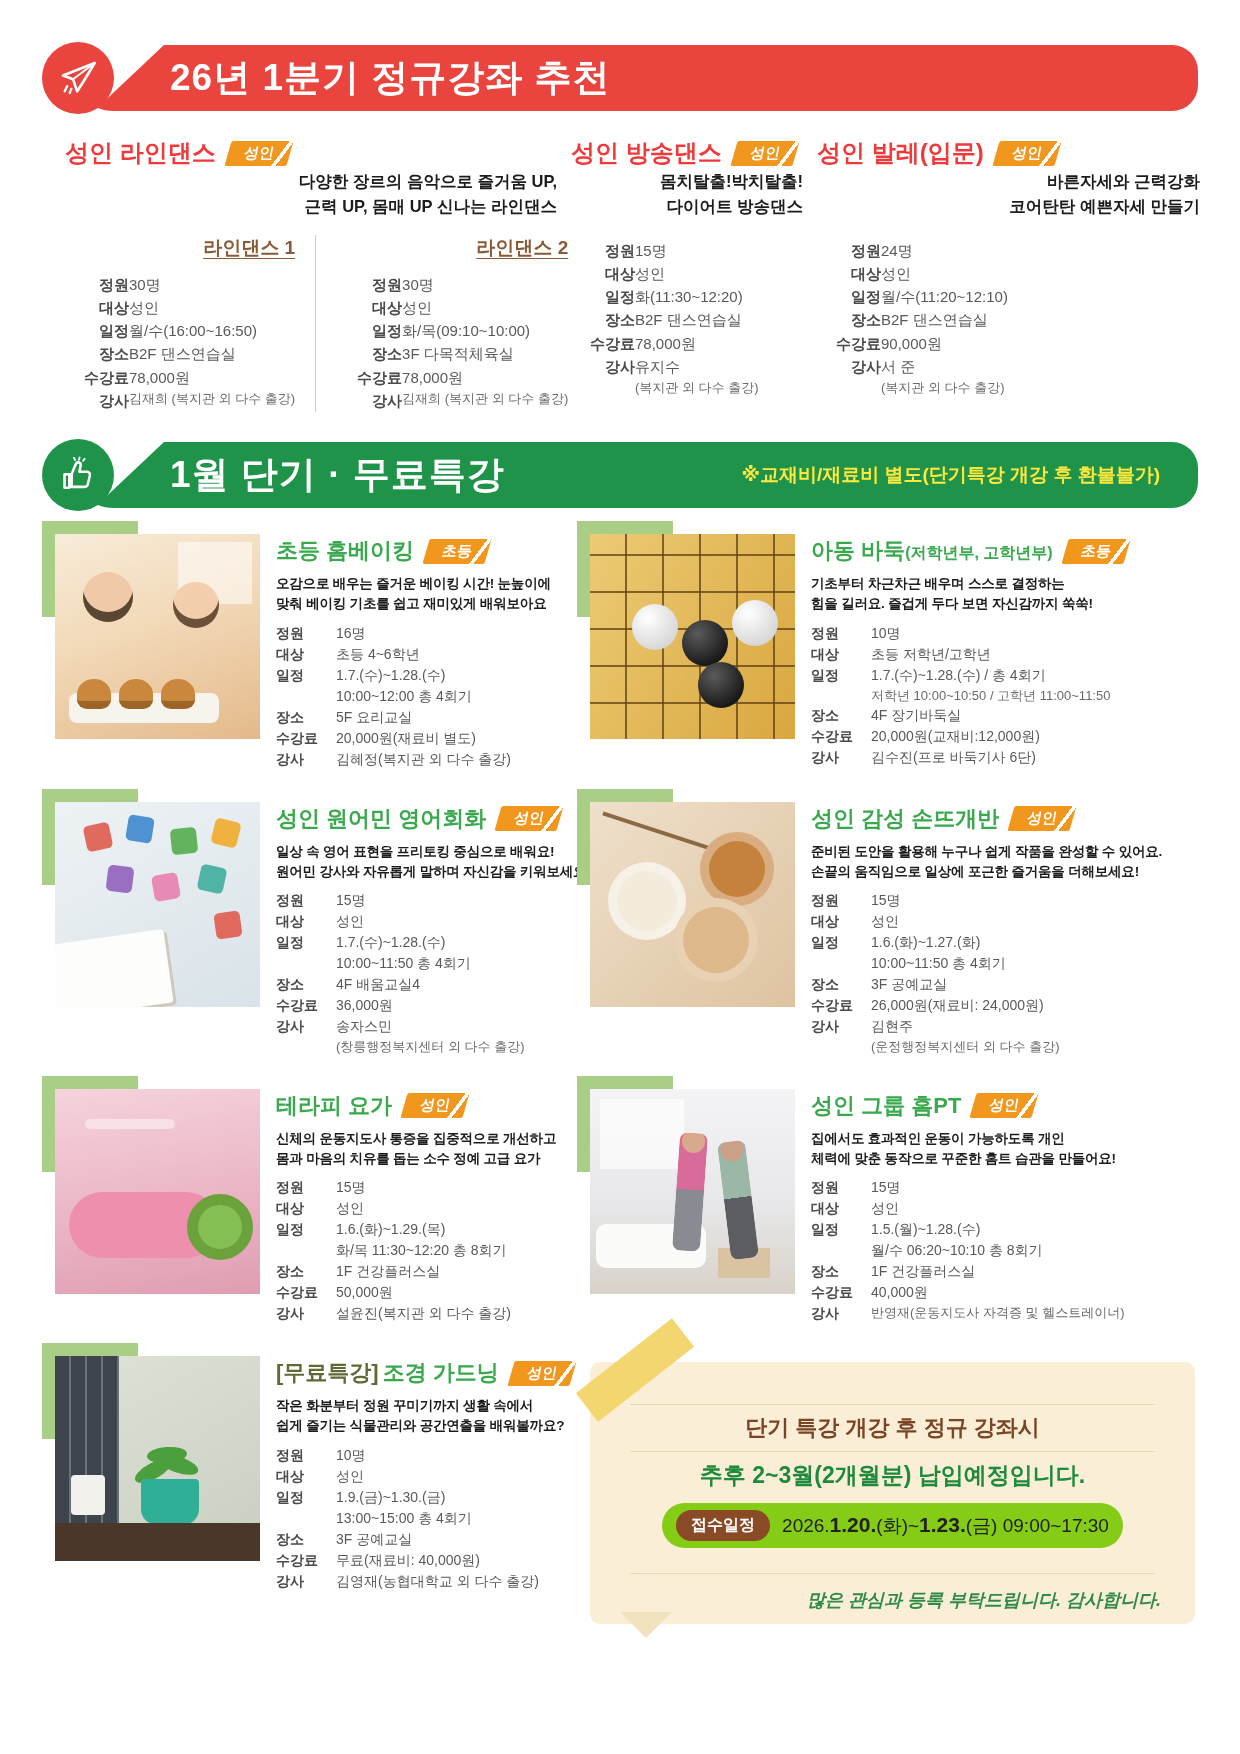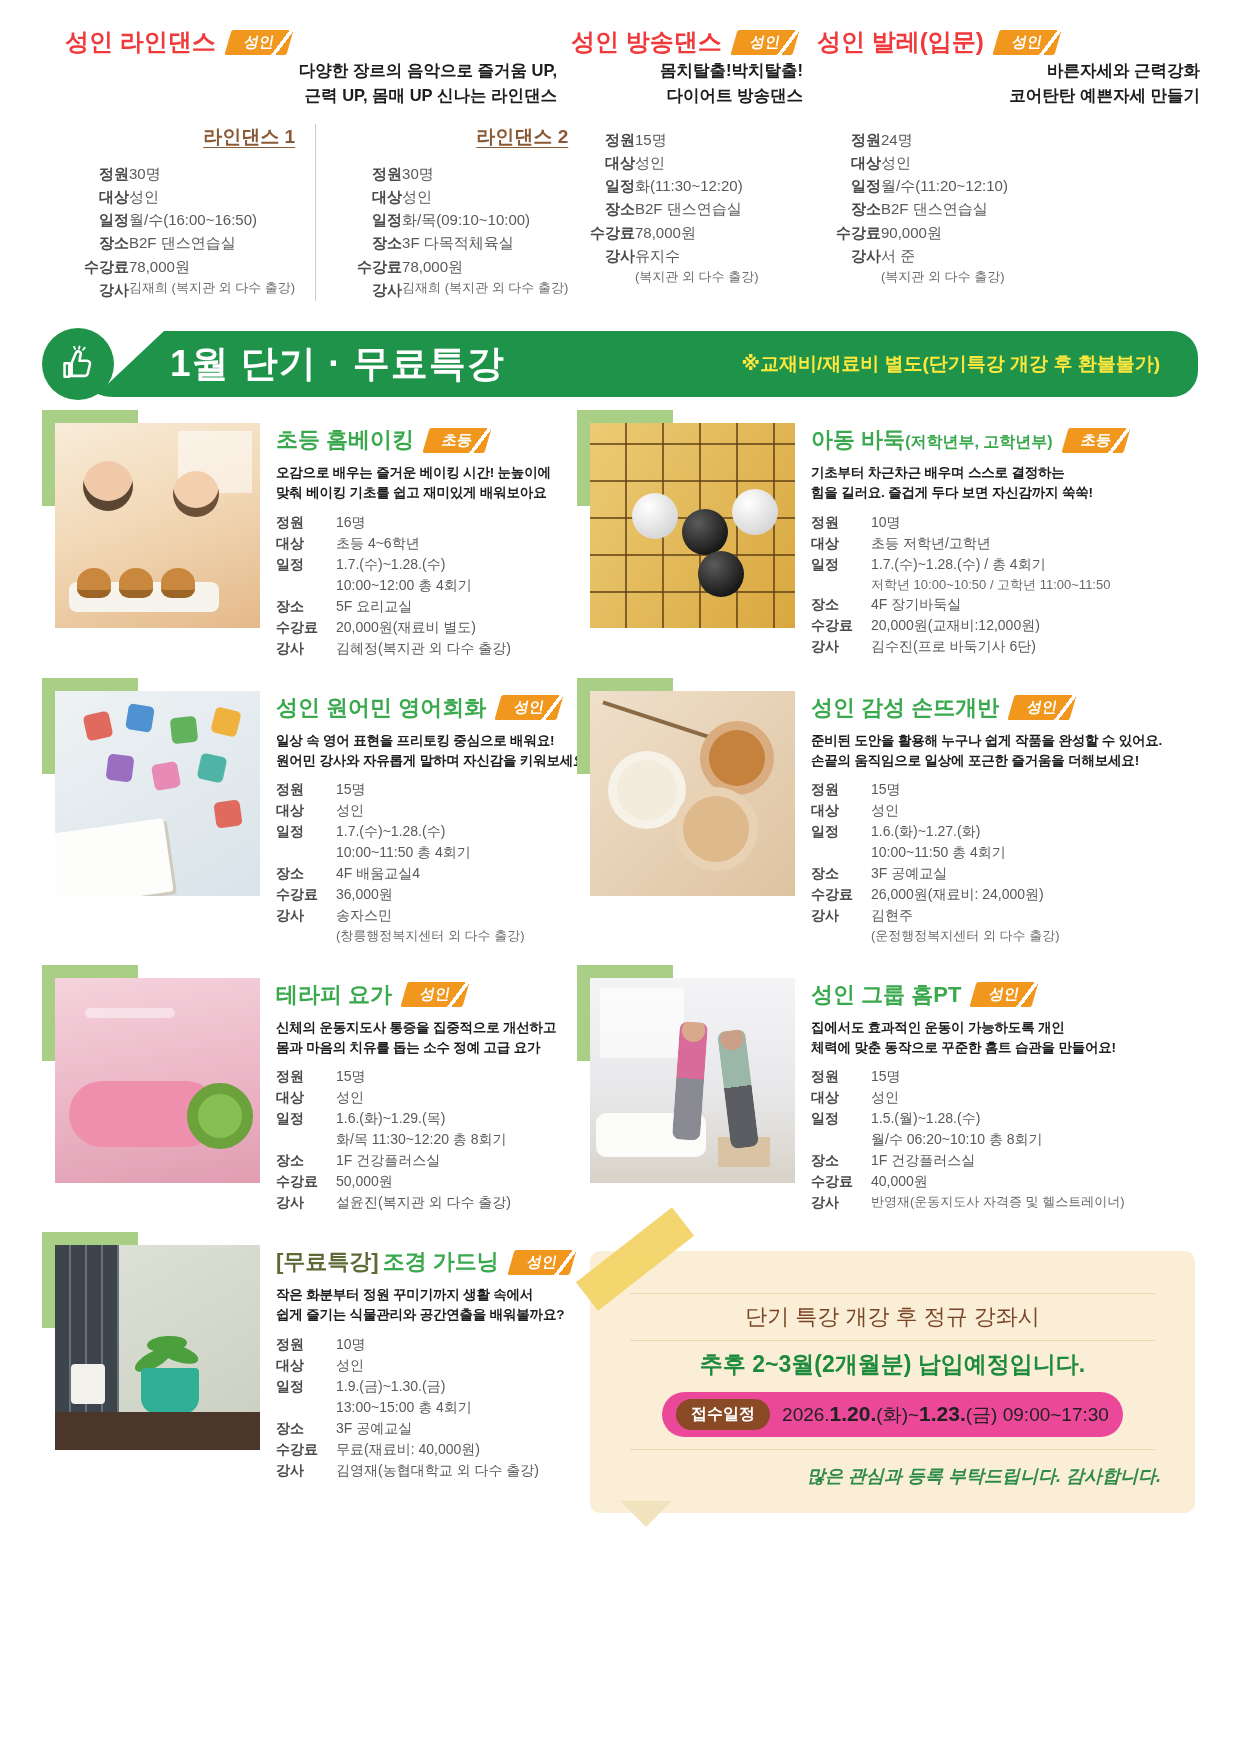--- a/index.html
+++ b/index.html
@@ -138,34 +138,45 @@
   .ph-gard .pot{left:86px; bottom:36px; width:58px; height:46px; background:#2fb096; border-radius:4px 4px 16px 16px;}
   .ph-gard .lf1,.ph-gard .lf2,.ph-gard .lf3{width:40px; height:16px; border-radius:50%; background:#4c9f3d;}
   .ph-gard .lf1{left:78px; bottom:82px; transform:rotate(-28deg);}
   .ph-gard .lf2{left:104px; bottom:88px; transform:rotate(18deg);}
   .ph-gard .lf3{left:92px; bottom:98px; transform:rotate(-4deg);}
   .ph-gard .cup{left:16px; bottom:46px; width:34px; height:40px; background:#f2f1ec; border-radius:4px;}
   
   .notice{position:relative; background:#faefd6; border-radius:10px; margin-top:6px; padding:34px 34px 18px; height:262px;}
   .notice .tape{position:absolute; left:-16px; top:-10px; width:122px; height:36px; background:#f3d469; transform:rotate(-38deg); opacity:.95;}
   .notice .hr{border-top:1px solid #ead9ae; margin:8px 6px;}
-  .notice .l1{text-align:center; color:#7a4526; font-size:22px; font-weight:400; white-space:nowrap;}
+  .notice .l1{text-align:center; color:#7a4526; font-size:22px; font-weight:700; white-space:nowrap;}
   .notice .l2{text-align:center; color:#1d8a3c; font-size:23px; font-weight:800; white-space:nowrap;}
-  .pill{background:#ec4899; border-radius:999px; display:flex; align-items:center; gap:12px; padding:7px 14px; margin:12px auto 12px; width:fit-content;}
+  .pill{background:#84cc16; border-radius:999px; display:flex; align-items:center; gap:12px; padding:7px 14px; margin:12px auto 25px; width:fit-content;}
   .pill .pbadge{background:#8a4a26; color:#fff; border-radius:999px; padding:5px 15px; font-size:16px; font-weight:700; white-space:nowrap;}
   .pill .ptext{font-size:19px; color:#222; white-space:nowrap;}
   .pill .ptext b{font-size:21px;}
   .notice .foot{text-align:right; color:#2e8b47; font-size:18px; font-weight:700; font-style:italic; padding-top:6px; white-space:nowrap;}
   .notice .corner{position:absolute; left:30px; bottom:-14px; width:0; height:0; border-left:26px solid transparent; border-right:26px solid transparent; border-top:26px solid #f0e3bd;}
 </style>
 </head>
 <body>
 
 <div class="page">
 
+  <header class="banner red" style="margin-top:45px;">
+    <div class="bar"></div>
+    <div class="circle">
+      <svg viewBox="0 0 24 24" width="40" height="40">
+          <path d="M22 3L3 10.5l6 2.2L11.5 20 15 14.5 22 3z" fill="none" stroke="#fff" stroke-width="1.6" stroke-linejoin="round"></path>
+          <path d="M9 12.7L22 3" stroke="#fff" stroke-width="1.1"></path>
+          <path d="M5.5 17l-1.5 3M8 18.5L7 21" stroke="#fff" stroke-width="1.4" stroke-linecap="round"></path>
+        </svg>
+    </div>
+    <h1 class="btitle">26년 1분기 정규강좌 추천</h1>
+  </header>
 
   <section class="regular">
 
     <div class="rcol-wide">
       <div class="course-head">
         <h2 class="rtitle">성인 라인댄스</h2>
         <span class="badge"><span>성인</span></span>
       </div>
       <p class="desc"><span>다양한 장르의 음악으로 즐거움 UP,</span><br><span>근력 UP, 몸매 UP 신나는 라인댄스</span></p>
       <div class="variants">

